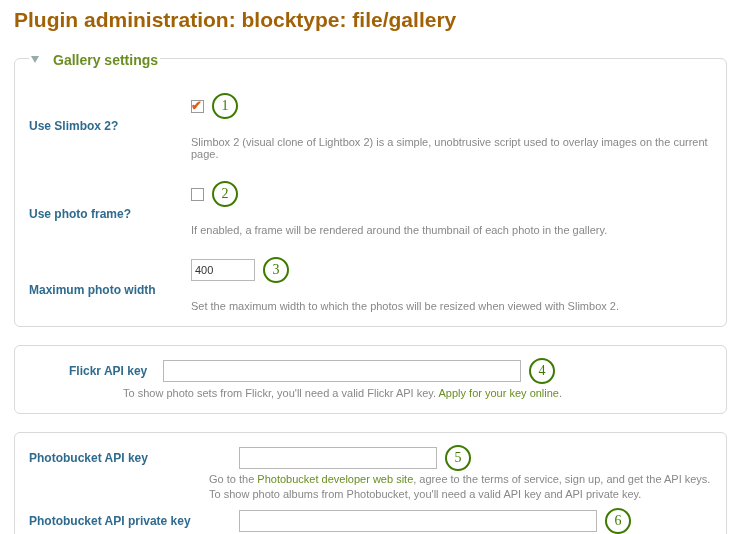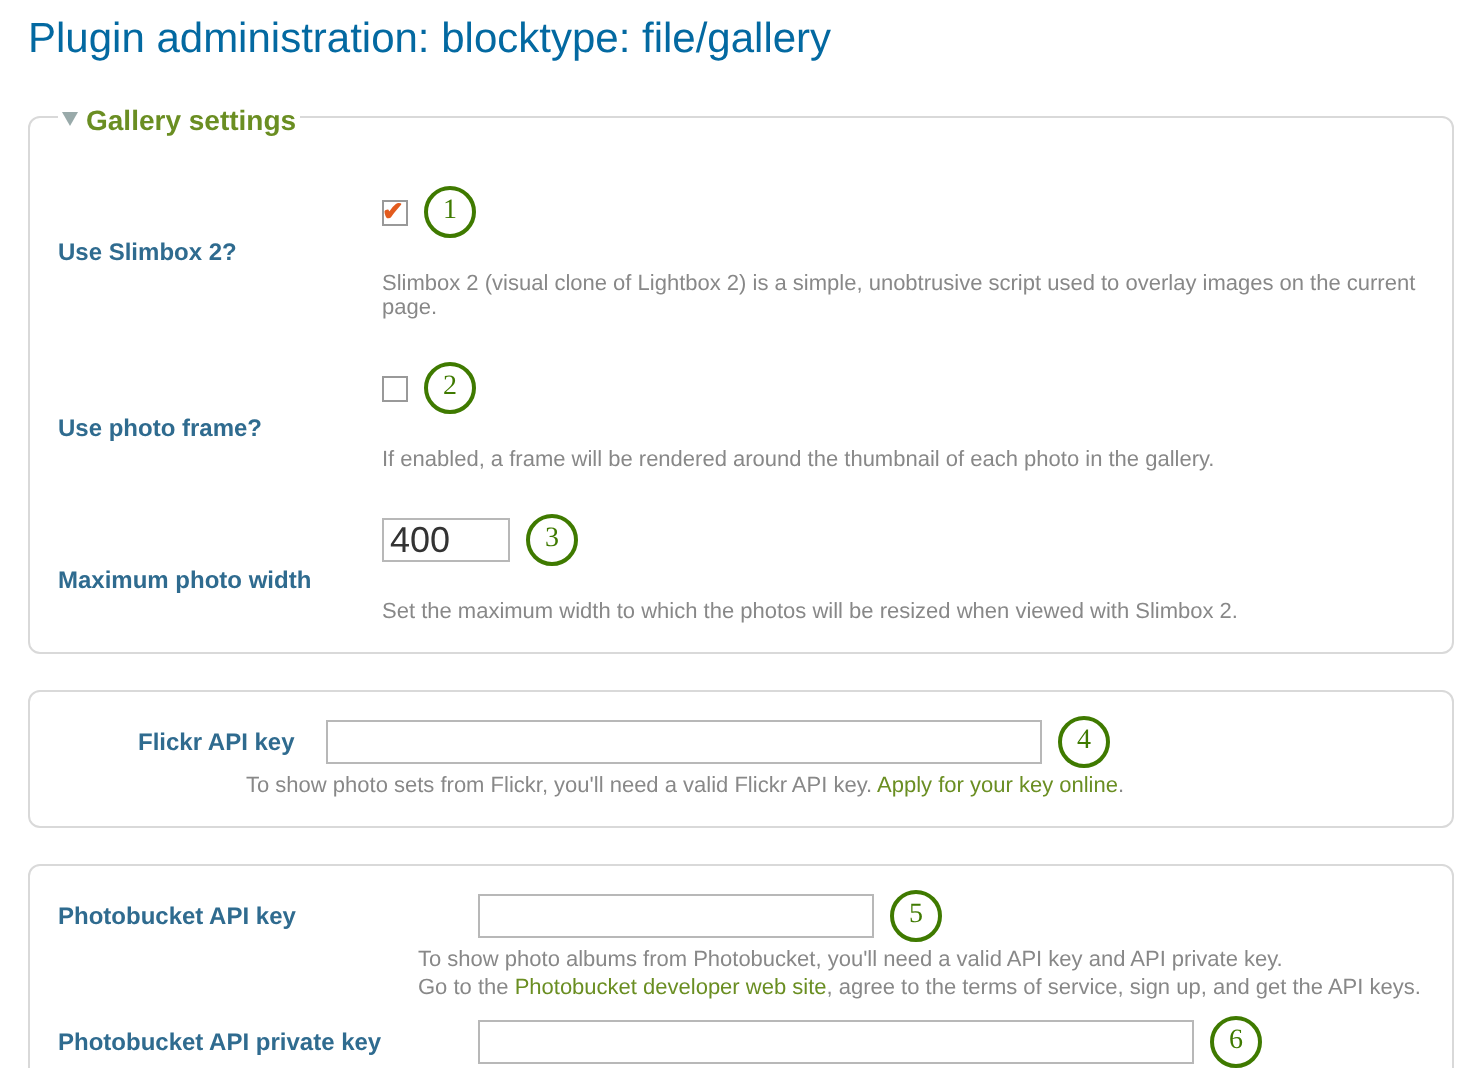--- a/index.html
+++ b/index.html
@@ -8,42 +8,42 @@
     font-family: Arial, Helvetica, sans-serif;
     font-size: 12px;
     color: #666;
     background: #fff;
     width: 741px;
   }
   .page {
     padding: 8px 14px 14px 14px;
   }
   h1 {
-    color: #0369a1;
+    color: #a16207;
     font-size: 21px;
-    font-weight: normal;
+    font-weight: bold;
     margin: 0 0 8px 0;
   }
   fieldset {
     border: 1px solid #d9d9d9;
     border-radius: 6px;
     margin: 18px 0 0 0;
     padding: 10px 14px 14px 14px;
     position: relative;
   }
   legend {
     padding: 0 2px;
     color: #6a8e22;
     font-size: 14px;
     font-weight: bold;
   }
   .legend-wrap {
     display: inline-flex;
     align-items: center;
-    gap: 2px;
+    gap: 12px;
   }
   .tri {
     width: 0; height: 0;
     border-left: 4px solid transparent;
     border-right: 4px solid transparent;
     border-top: 7px solid #9aa; 
     margin-right: 2px;
   }
   .row {
     display: flex;
@@ -65,21 +65,21 @@
   .gallery .lbl { width: 162px; flex: 0 0 162px; margin-top: 39px; }
   .gallery .help { margin-left: 162px; }
   .flickr .lbl { width: 94px; flex: 0 0 94px; padding-left: 40px; }
   .flickr .help { margin-left: 94px; }
   .pb .lbl { flex: 0 0 auto; margin-right: 30px; }
   .pb .help { margin-left: 180px; }
   input[type=text] {
     border: 1px solid #b8b8b8;
     height: 18px;
     padding: 1px 3px;
-    font-size: 18px;
+    font-size: 11px;
     color: #333;
     box-sizing: content-box;
   }
   .checkbox {
     width: 13px; height: 13px;
     border: 1px solid #999;
     background: #fff;
     display: inline-block;
     position: relative;
     box-sizing: border-box;
@@ -168,24 +168,24 @@
     </div>
   </fieldset>
 
   <fieldset class="pb">
 
     <div class="row first">
       <span class="lbl" style="width:180px;flex:0 0 180px">Photobucket API key</span>
       <input type="text" style="width: 190px;" value="">
       <span class="callout">5</span>
     </div>
-    <div class="help">To show photo albums from Photobucket, you'll need a valid API key and API private key.</div>
     <div class="help" style="margin-top:2px">
       <span>Go to the </span><span class="link">Photobucket developer web site</span><span>, agree to the terms of service, sign up, and get the API keys.</span>
     </div>
+    <div class="help">To show photo albums from Photobucket, you'll need a valid API key and API private key.</div>
 
     <div class="row">
       <span class="lbl" style="width:180px;flex:0 0 180px">Photobucket API private key</span>
       <input type="text" style="width: 350px;" value="">
       <span class="callout">6</span>
     </div>
   </fieldset>
 
   <div class="save-row">
     <button class="save-btn">Save</button>

